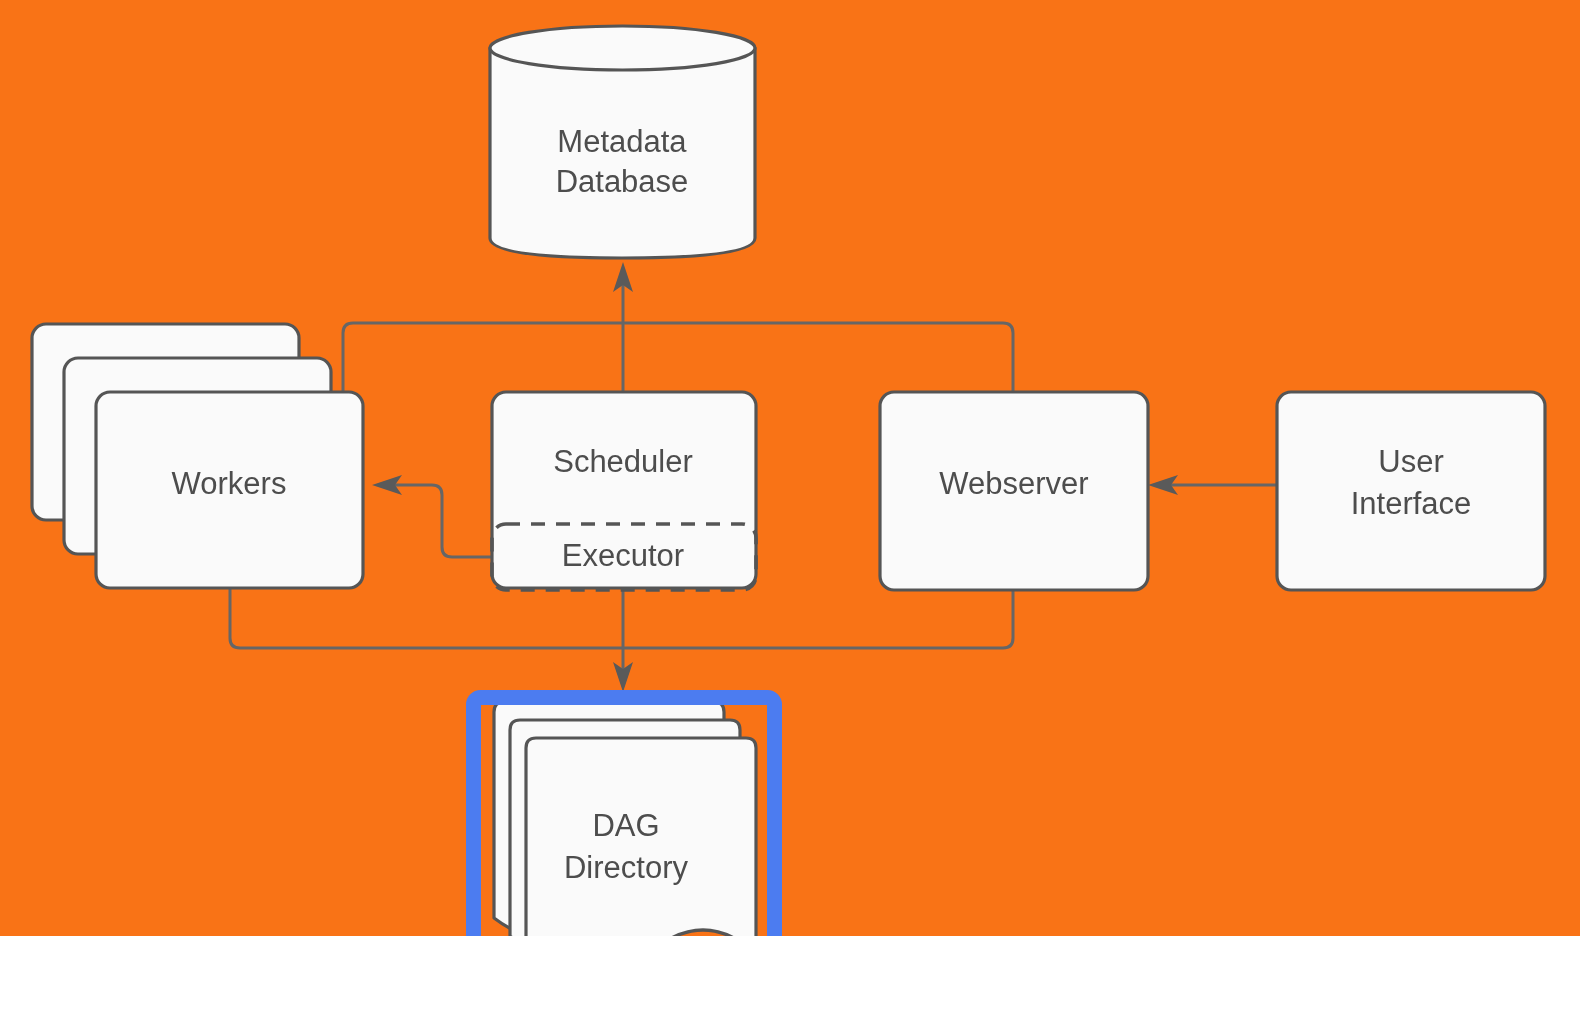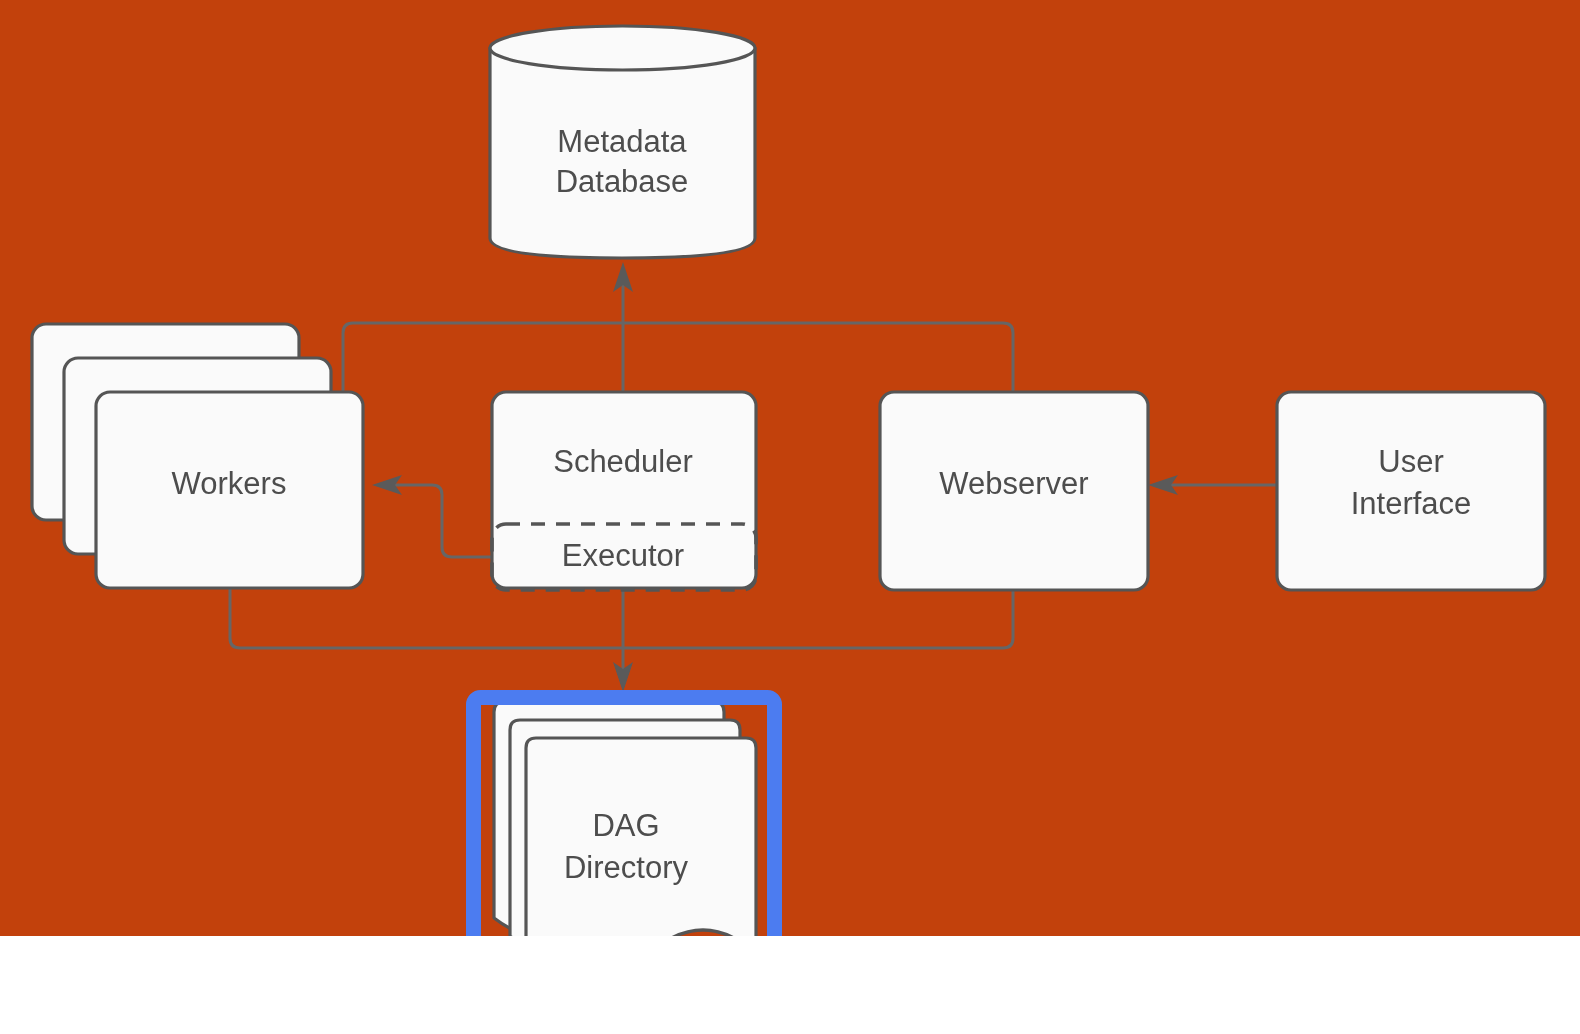--- a/index.html
+++ b/index.html
@@ -7,21 +7,21 @@
     padding: 0;
     background: #ffffff;
   }
   body {
     font-family: "Liberation Sans", sans-serif;
   }
   #diagram-root {
     position: relative;
     width: 1580px;
     height: 936px;
-    background: #c2410c;
+    background: #f97316;
     overflow: hidden;
   }
   #diagram-svg {
     position: absolute;
     left: 0;
     top: 0;
     width: 1580px;
     height: 1034px;
   }
   .node-label {

